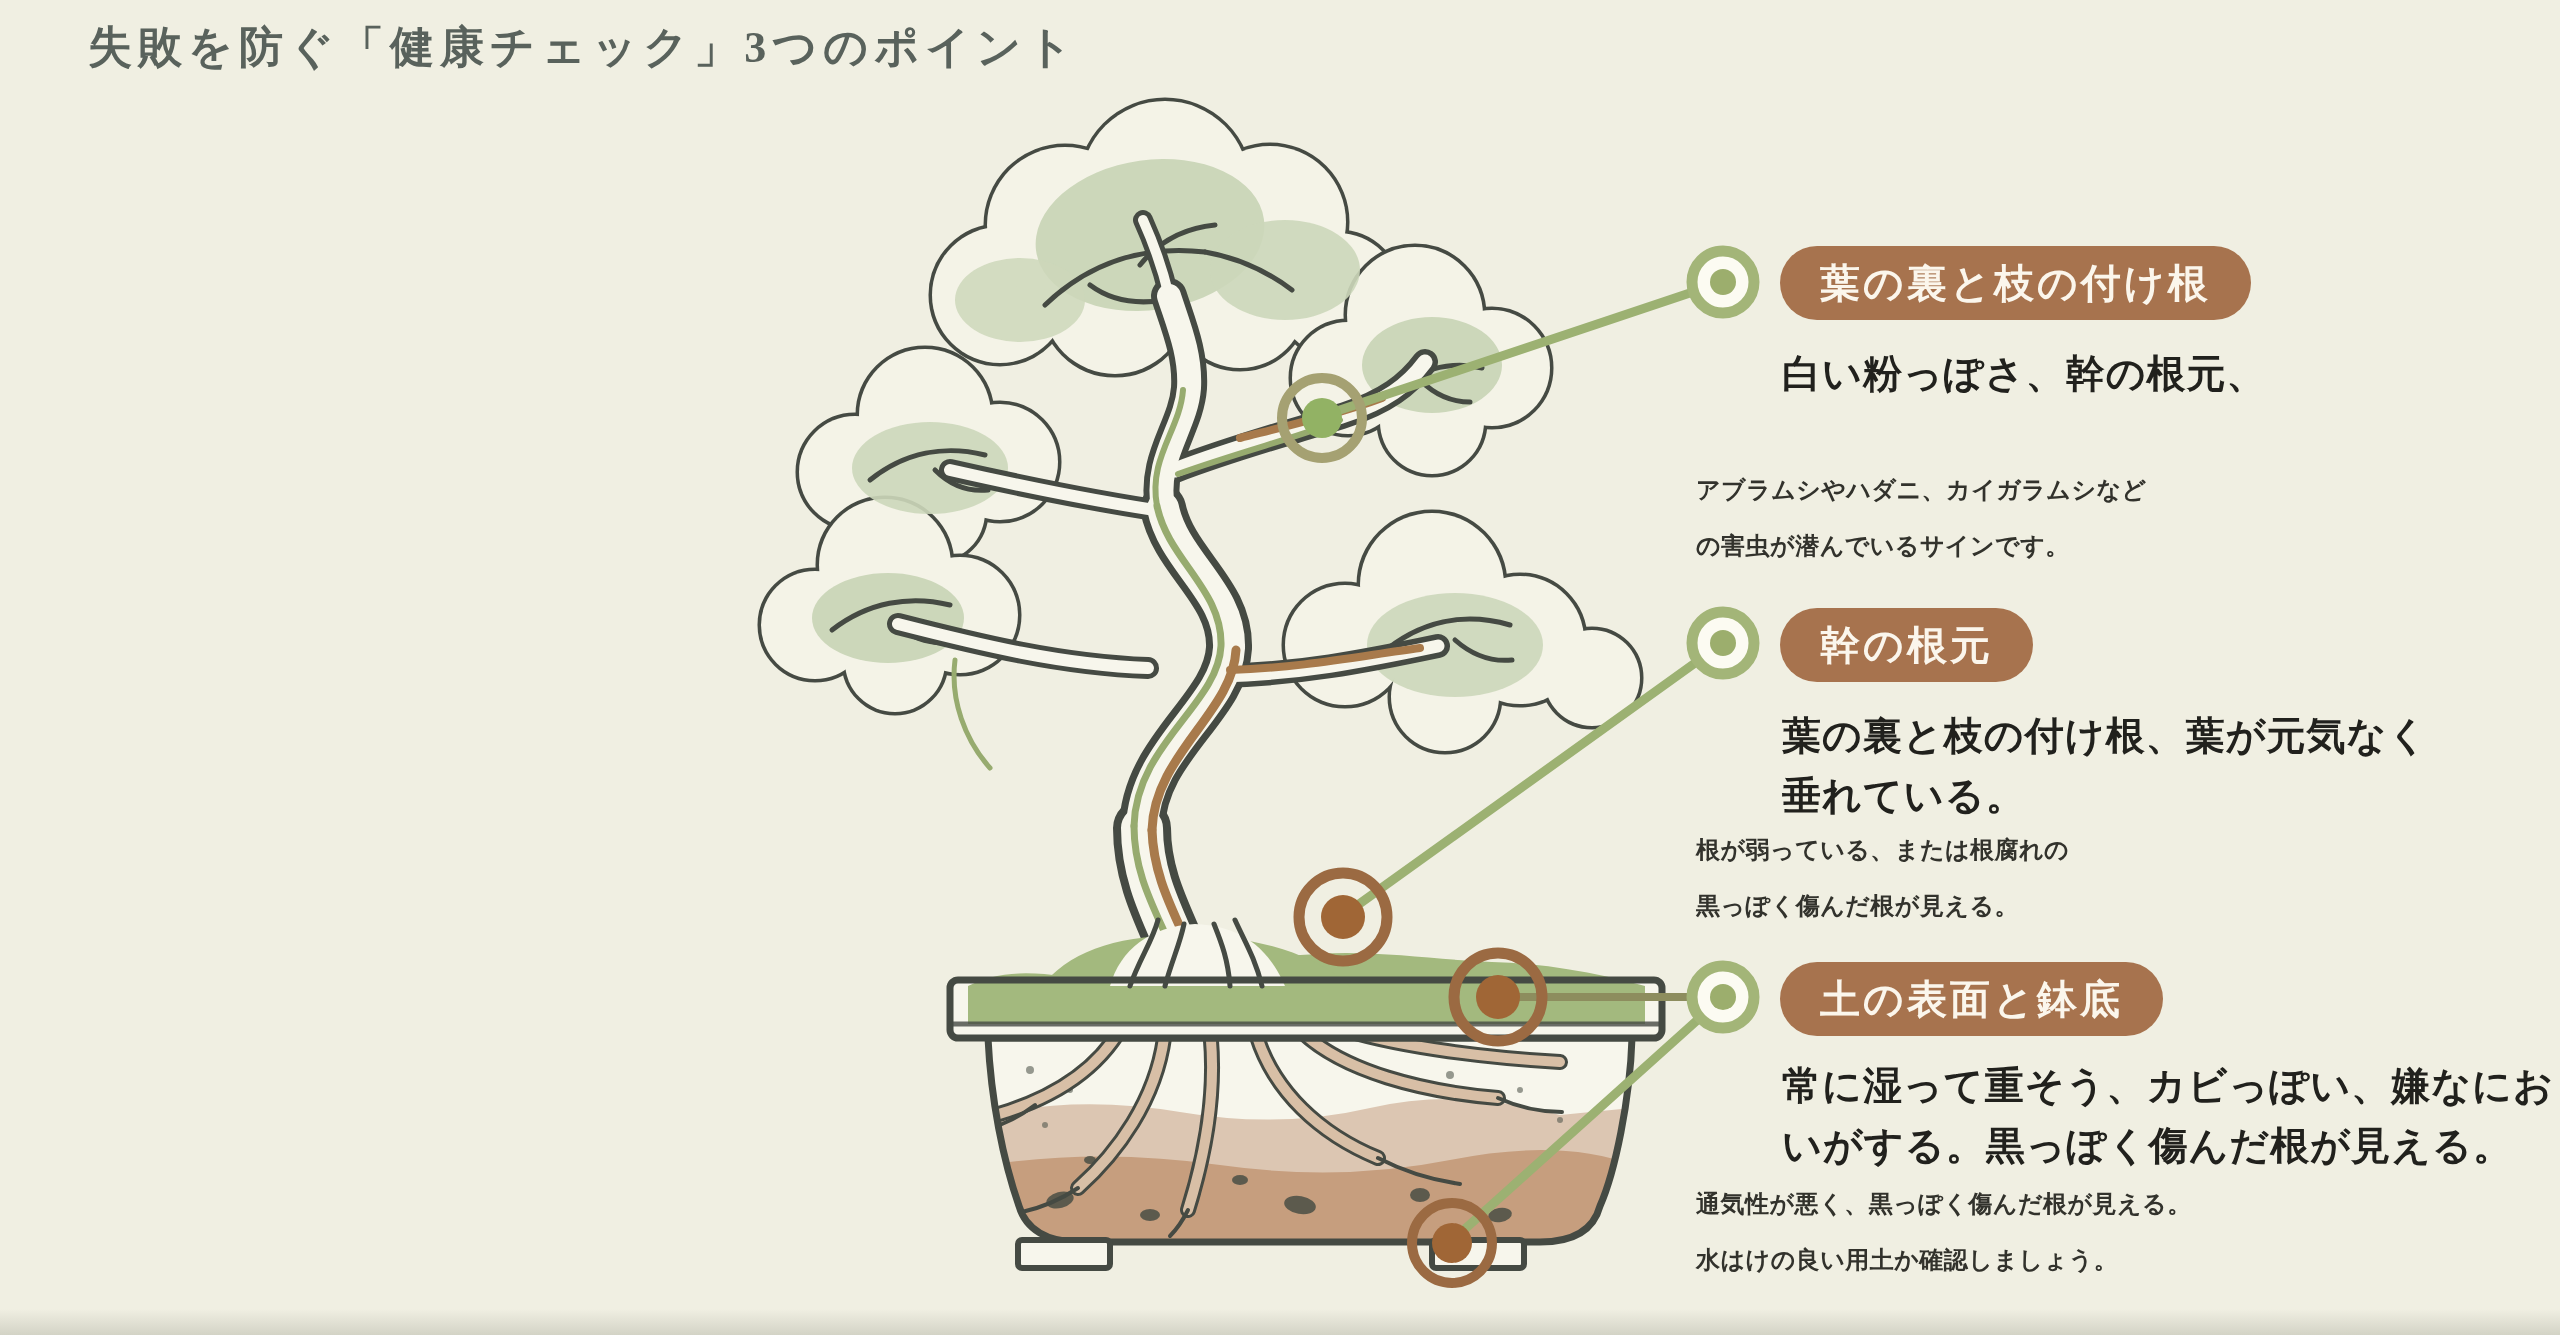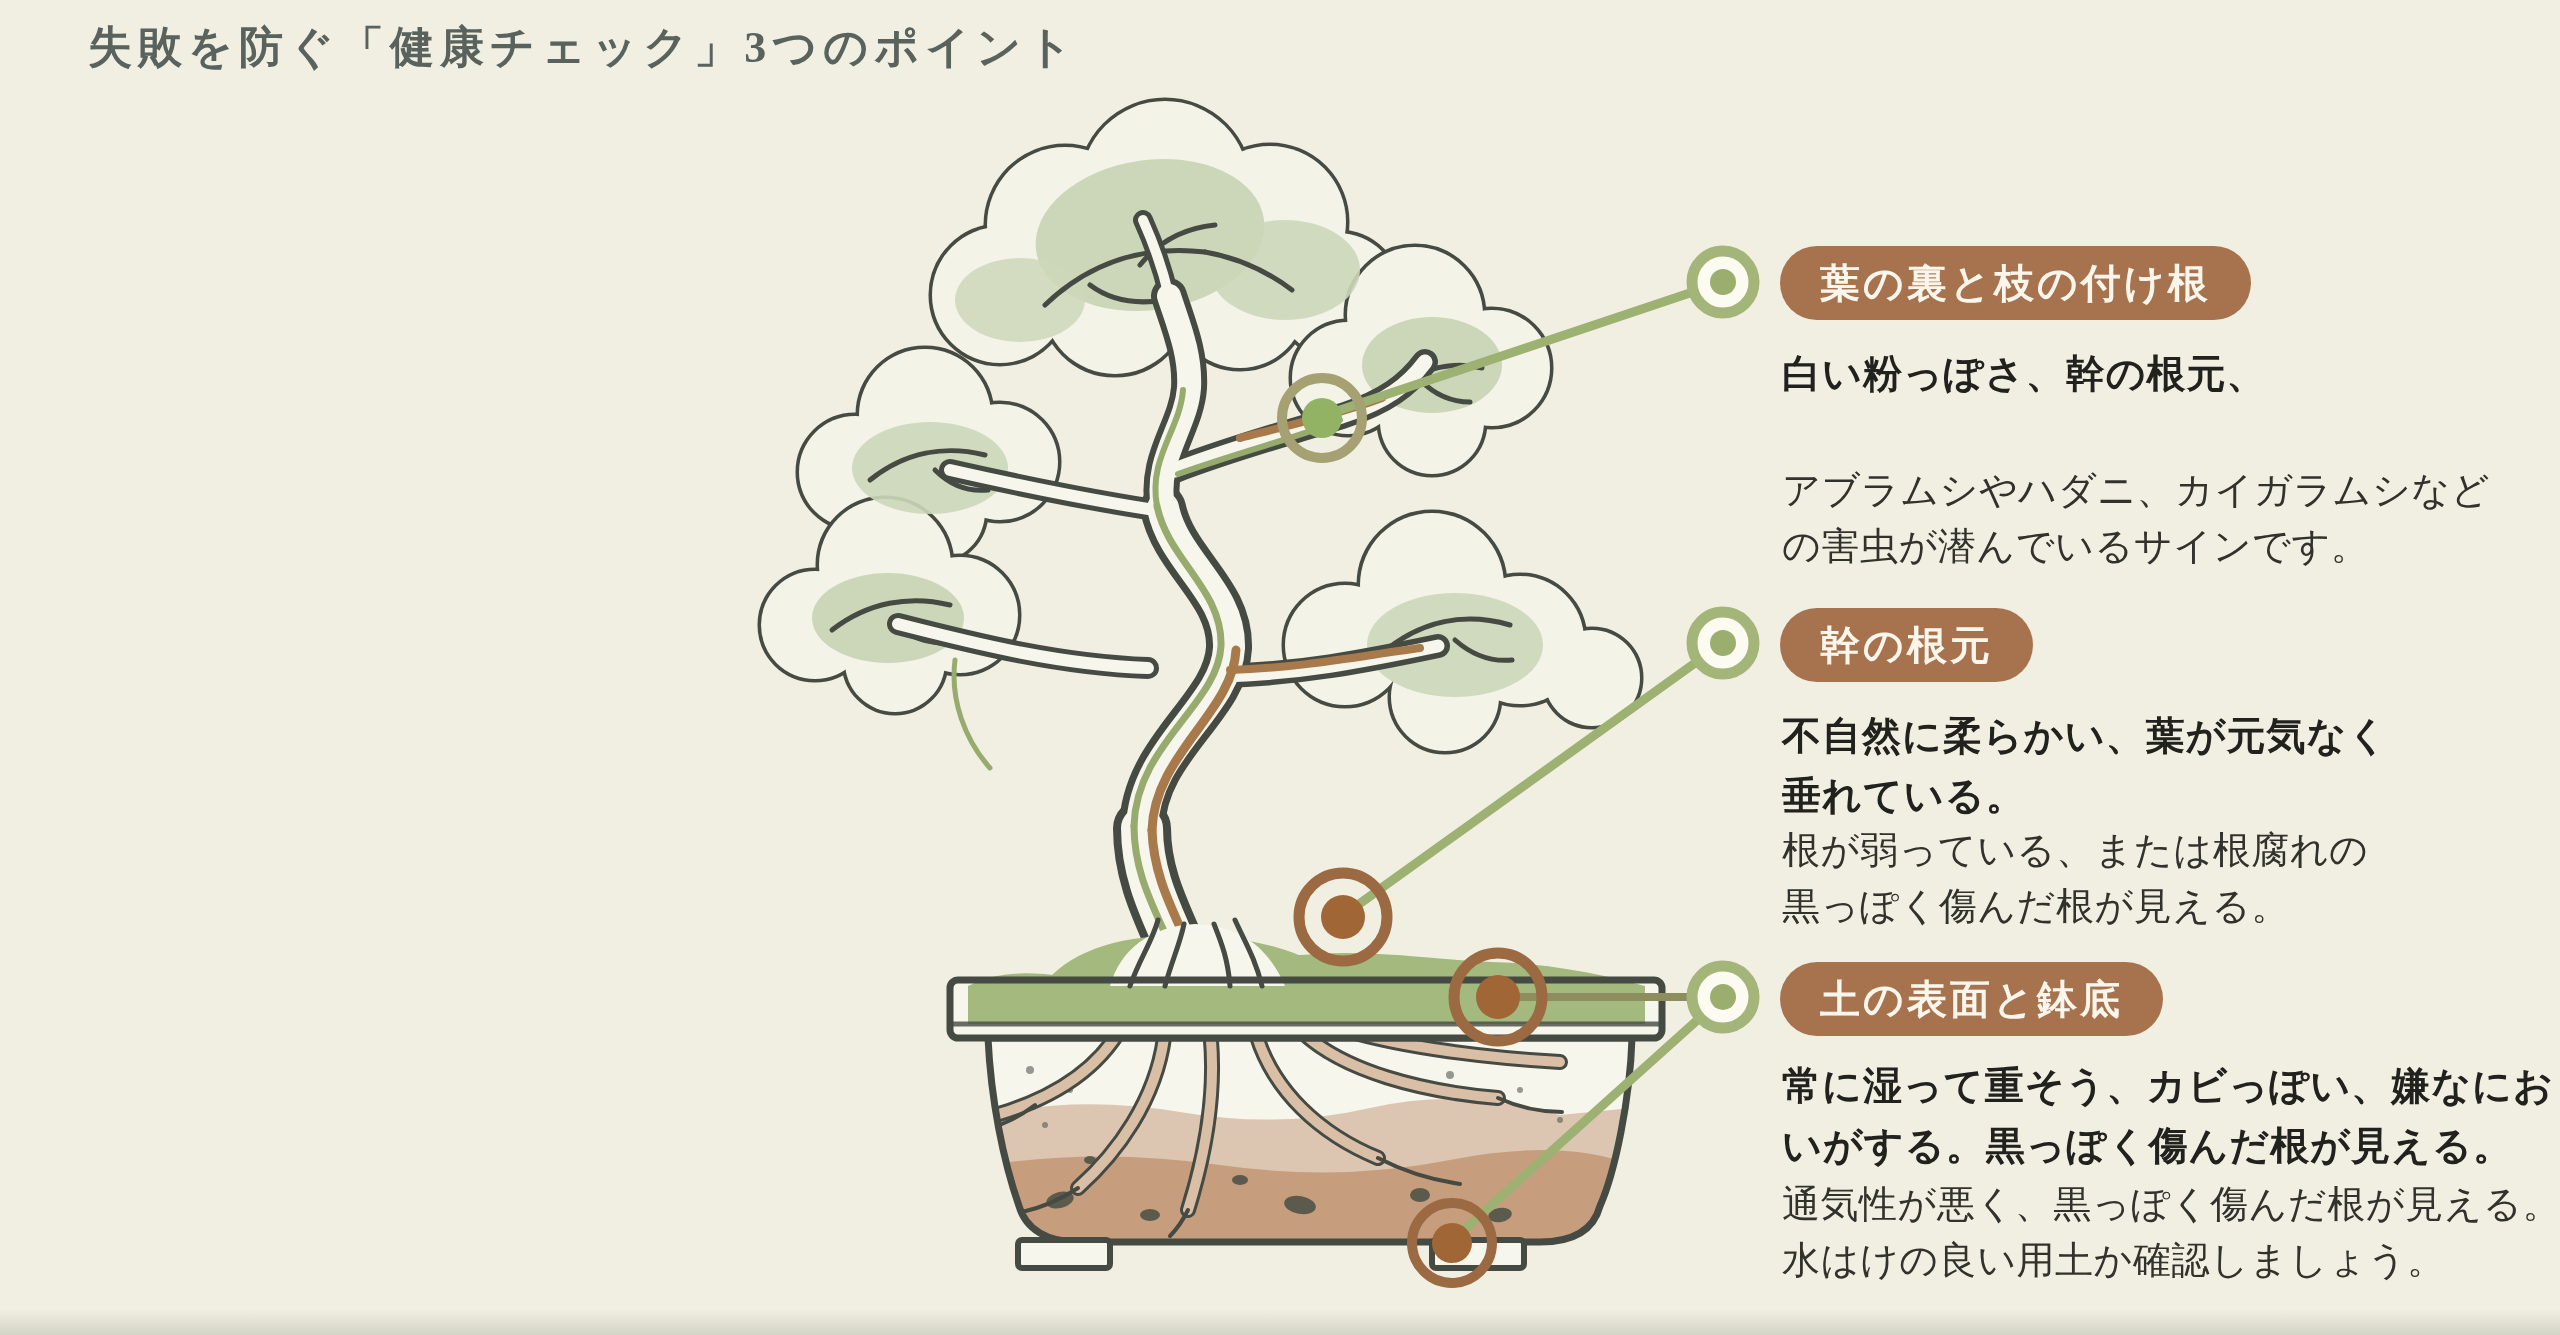--- a/index.html
+++ b/index.html
@@ -30,22 +30,22 @@
     white-space:nowrap;
     text-align:center;
   }
   .headline{
     position:absolute;left:1782px;
     font-size:39px;line-height:60px;font-weight:700;
     letter-spacing:1px;color:var(--headline_color,#21211d);
     white-space:nowrap;
   }
   .desc{
-    position:absolute;left:1782px;
-    font-size:38px;line-height:56px;font-weight:400;
+    position:absolute;left:1696px;
+    font-size:24px;line-height:56px;font-weight:700;
     letter-spacing:0.5px;color:var(--desc_color,#32322c);
     white-space:nowrap;
   }
   .bottom-shade{position:absolute;left:0;right:0;bottom:0;height:26px;
     background:linear-gradient(rgba(0,0,0,0),rgba(60,65,50,.16));}
 
   
   .cloud-stroke{fill:var(--leaf_fill,#f4f3e7);stroke:var(--leaf_outline,#454a43);stroke-width:7px;}
   .cloud-fill{fill:var(--leaf_fill,#f4f3e7);stroke:none;}
   .sage{fill:var(--sage,#ccd7ba);}
@@ -292,21 +292,21 @@
   <div class="headline" style="top:344px">
     <span>白い粉っぽさ、幹の根元、</span><br>
   </div>
   <div class="desc" style="top:462px">
     <span>アブラムシやハダニ、カイガラムシなど</span><br>
     <span>の害虫が潜んでいるサインです。</span>
   </div>
 
   <div class="pill" style="top:608px">幹の根元</div>
   <div class="headline" style="top:706px">
-    <span>不自然に柔らかい、葉が元気なく</span><br>
+    <span>葉の裏と枝の付け根、葉が元気なく</span><br>
     <span>垂れている。</span>
   </div>
   <div class="desc" style="top:822px">
     <span>根が弱っている、または根腐れの</span><br>
     <span>黒っぽく傷んだ根が見える。</span>
   </div>
 
   <div class="pill" style="top:962px">土の表面と鉢底</div>
   <div class="headline" style="top:1056px">
     <span>常に湿って重そう、カビっぽい、嫌なにお</span><br>

